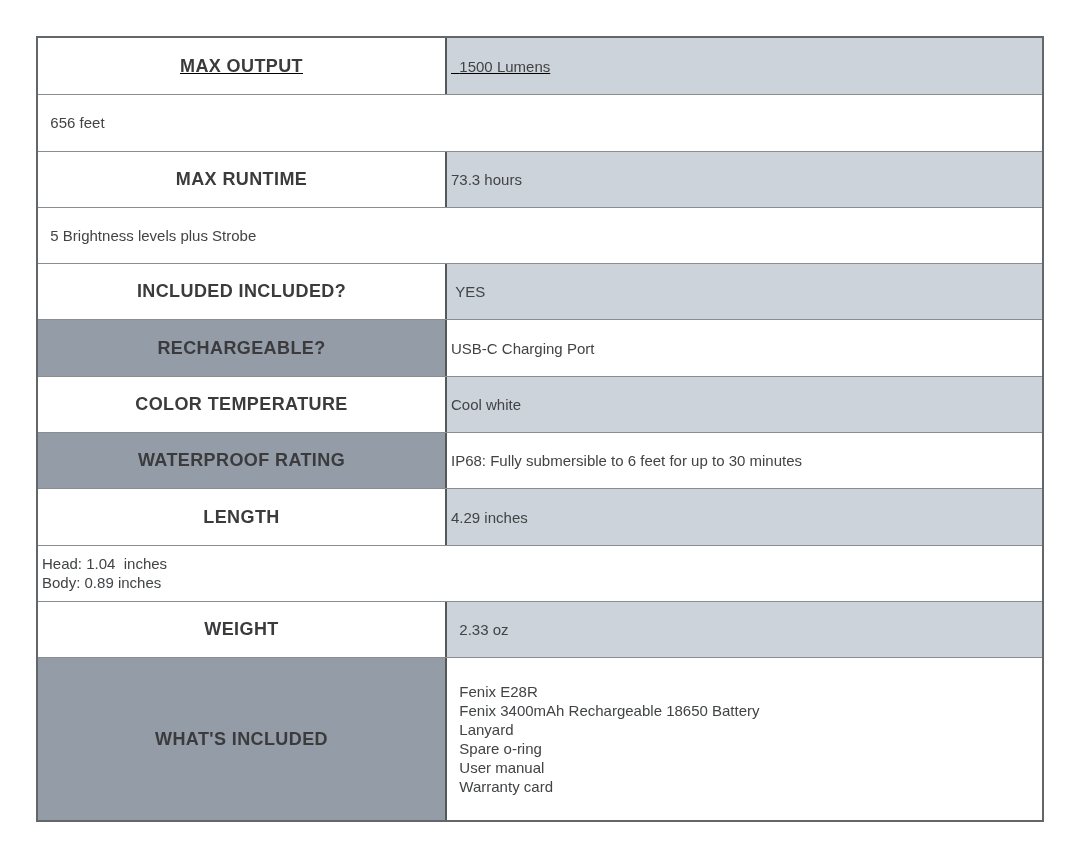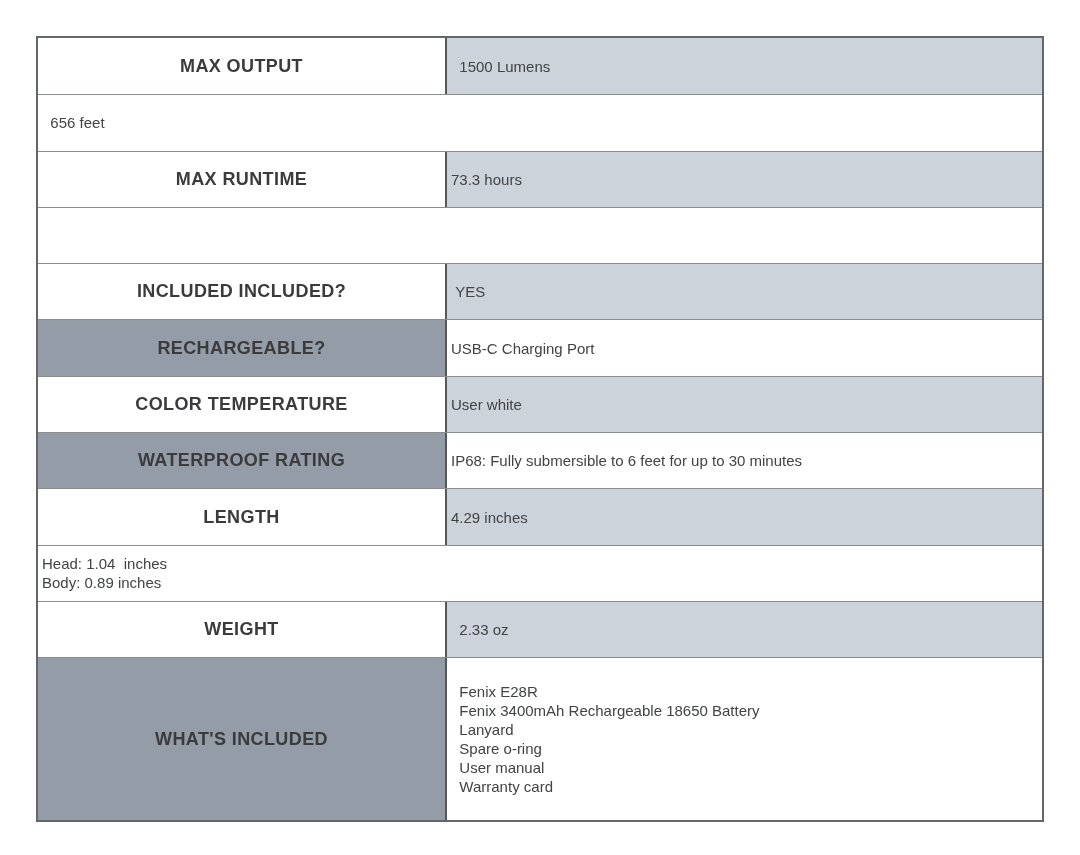--- a/index.html
+++ b/index.html
@@ -14,21 +14,21 @@
     left: 36px; top: 36px;
     width: 1008px;
     border: 2px solid var(--border-outer, #64676a);
     background: #ffffff;
   }
   .spec-row {
     display: flex;
     height: 56.3px;
     border-top: 1px solid var(--border-row, #8b8e91);
   }
-  .spec-row:first-child { border-top: none; }
+  .spec-row:first-child { border-top: none; text-decoration: underline; }
   .spec-row.tall { height: 163px; }
   .cell-label {
     flex: 0 0 409px;
     width: 409px;
     border-right: 2px solid var(--border-divider, #55585b);
     display: flex;
     align-items: center;
     justify-content: center;
     text-align: center;
     font-size: 18px;
@@ -62,32 +62,33 @@
     <div class="cell-value">  1500 Lumens</div>
   </div>
   <div class="spec-row">
     <div class="cell-value">  656 feet</div>
   </div>
   <div class="spec-row">
     <div class="cell-label">MAX RUNTIME</div>
     <div class="cell-value">73.3 hours</div>
   </div>
   <div class="spec-row">
+    <div class="cell-value">  5 Brightness levels plus Strobe</div>
   </div>
   <div class="spec-row">
     <div class="cell-label">INCLUDED INCLUDED?</div>
     <div class="cell-value"> YES</div>
   </div>
   <div class="spec-row">
     <div class="cell-label">RECHARGEABLE?</div>
     <div class="cell-value">USB-C Charging Port</div>
   </div>
   <div class="spec-row">
     <div class="cell-label">COLOR TEMPERATURE</div>
-    <div class="cell-value">User white</div>
+    <div class="cell-value">Cool white</div>
   </div>
   <div class="spec-row">
     <div class="cell-label">WATERPROOF RATING</div>
     <div class="cell-value">IP68: Fully submersible to 6 feet for up to 30 minutes</div>
   </div>
   <div class="spec-row">
     <div class="cell-label">LENGTH</div>
     <div class="cell-value">4.29 inches</div>
   </div>
   <div class="spec-row">

